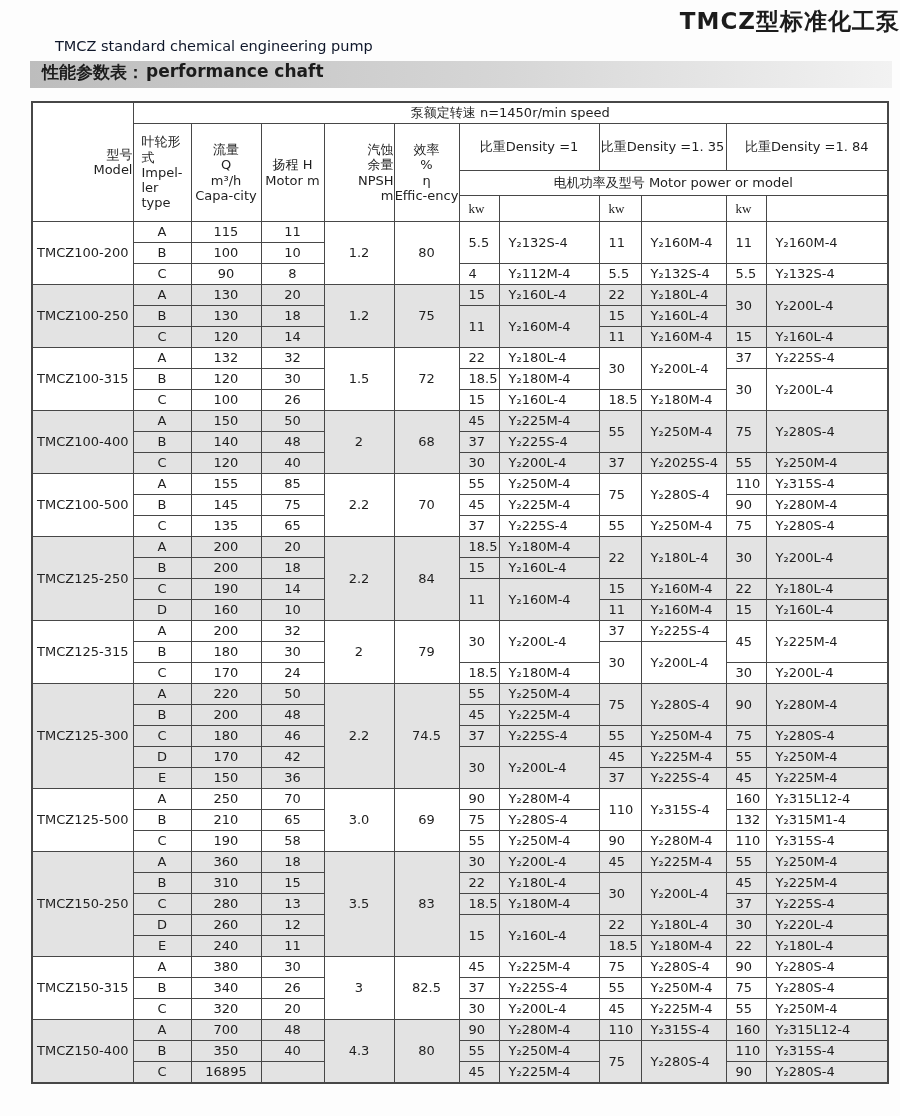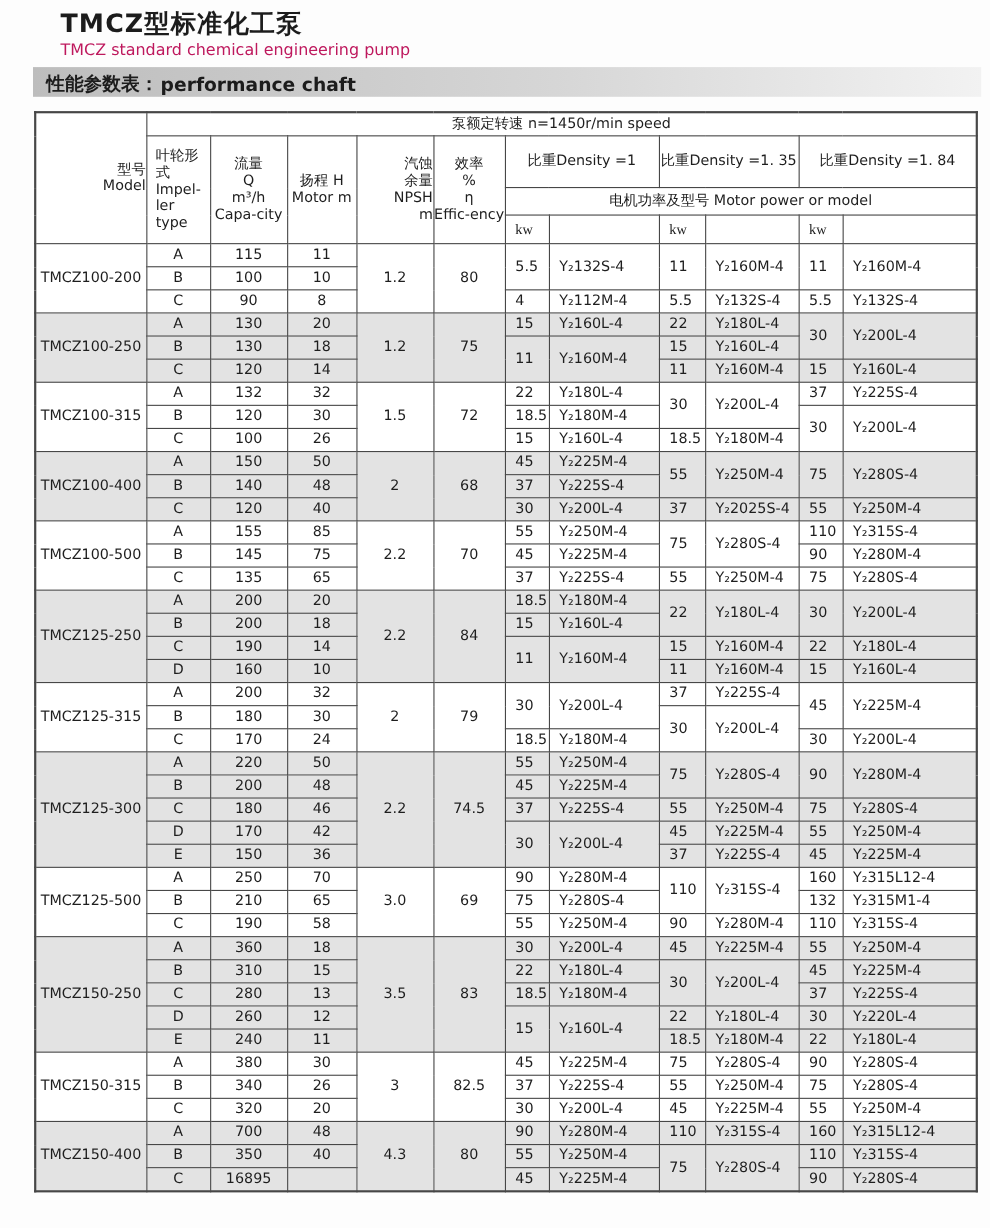--- a/index.html
+++ b/index.html
@@ -2,26 +2,26 @@
 <html><head>
 <meta charset="utf-8">
 <style>
   html,body{margin:0;padding:0;}
   body{
     width:900px;height:1116px;background:#fdfdfd;
     font-family:"DejaVu Sans","Liberation Sans",sans-serif;
     color:#1c1c1c;overflow:hidden;
   }
   .page{position:relative;width:900px;height:1116px;}
-  .title{margin:6px 0 0 55px;font-size:23px;font-weight:bold;letter-spacing:1px;}
-  .subtitle{margin:1px 0 0 55px;font-size:14.5px;color:#be185d;}
+  .title{margin:6px 0 0 55px;font-size:23px;font-weight:bold;letter-spacing:1px;text-align:right;}
+  .subtitle{margin:1px 0 0 55px;font-size:14.5px;color:#0f172a;}
   .section-bar{
     margin:7px 0 0 30px;width:862px;height:27px;
     background:linear-gradient(to right,#bdbdbd 0%,#d6d6d6 55%,#f2f2f2 100%);
-    display:flex;align-items:flex-end;
+    display:flex;align-items:flex-start;
   }
   .section-bar span{font-size:17px;font-weight:bold;margin-left:12px;}
   .section-bar span + span{margin-left:2px;}
   table{
     border-collapse:collapse;table-layout:fixed;
     margin:13px 0 0 31px;width:858px;
     border:2px solid #474747;
   }
   th,td{
     border:1px solid #474747;

